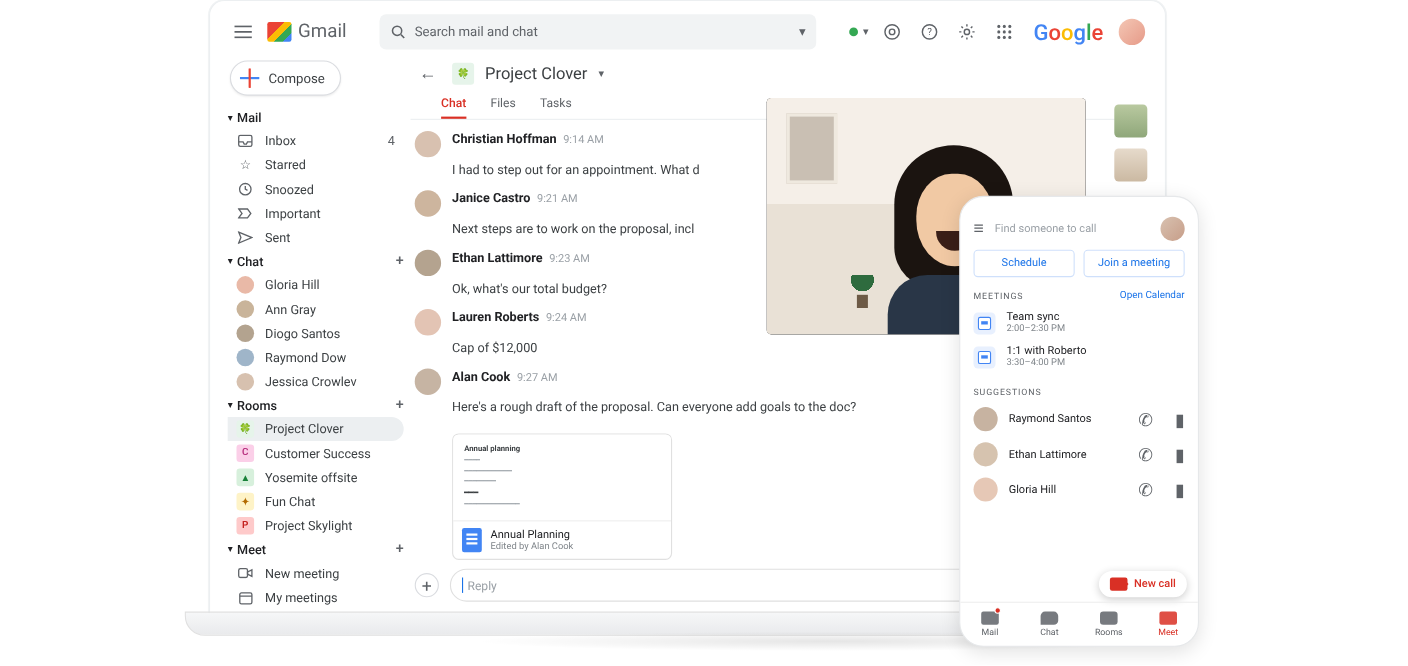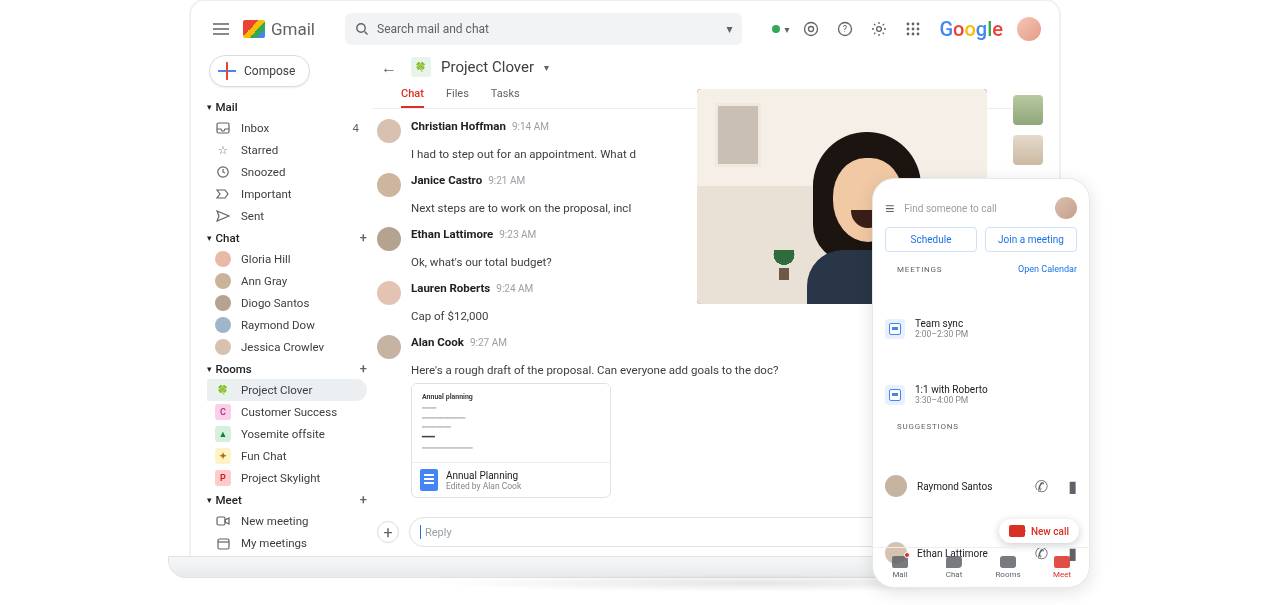--- a/index.html
+++ b/index.html
@@ -65,21 +65,21 @@
   .room-name{font-size:15px;color:#3c4043;}
   .tabs{display:flex;gap:22px;padding:4px 28px 0;border-bottom:1px solid #eceff1;font-size:11px;}
   .tab{padding:4px 0 6px;color:#5f6368;}
   .tab.active{color:#d93025;border-bottom:2px solid #d93025;font-weight:500;}
   .messages{flex:1;overflow:hidden;padding:10px 4px 0 4px;font-size:11.5px;}
   .msg{display:flex;gap:10px;margin-bottom:12px;}
   .msg .ava{width:24px;height:24px;border-radius:50%;flex:0 0 auto;}
   .msg .who{font-weight:700;color:#202124;}
   .msg .time{color:#9aa0a6;font-size:10px;margin-left:6px;font-weight:400;}
   .msg .text{color:#3c4043;margin-top:14px;}
-  .doc-card{margin:6px 0 0 0;width:200px;border:1px solid #e0e0e0;border-radius:6px;overflow:hidden;}
+  .doc-card{margin:17px 0 0 0;width:200px;border:1px solid #e0e0e0;border-radius:6px;overflow:hidden;}
   .doc-preview{height:78px;background:#fff;padding:8px 10px;font-size:6px;color:#9aa0a6;line-height:1.6;}
   .doc-preview b{color:#3c4043;font-size:7px;}
   .doc-foot{display:flex;align-items:center;gap:8px;padding:6px 8px;border-top:1px solid #eee;}
   .docs-icon{width:18px;height:22px;background:#4285f4;border-radius:2px;position:relative;}
   .docs-icon::after{content:"";position:absolute;left:4px;top:5px;right:4px;height:2px;background:#fff;box-shadow:0 4px 0 #fff,0 8px 0 #fff;}
   .doc-foot .t{font-size:10px;color:#202124;}
   .doc-foot .s{font-size:8.5px;color:#80868b;}
   .reply-row{display:flex;align-items:center;gap:10px;padding:6px 4px;}
   .reply-box{flex:1;height:30px;border:1px solid #e0e0e0;border-radius:16px;display:flex;align-items:center;padding:0 10px;font-size:11px;color:#9aa0a6;}
   .reply-box .cursor{border-left:1.5px solid #1a73e8;height:14px;margin-right:4px;}
@@ -103,24 +103,24 @@
 
   .shadow-under{position:absolute;left:430px;top:574px;width:650px;height:18px;background:radial-gradient(ellipse at center,rgba(0,0,0,.1),transparent 70%);}
 
   
   .phone{position:absolute;right:190px;top:178px;width:218px;height:410px;background:#fff;border:1px solid #e6e8ea;border-radius:22px;box-shadow:0 4px 18px rgba(0,0,0,.12);overflow:hidden;}
   .phone .p-top{display:flex;align-items:center;padding:18px 12px 8px;gap:10px;}
   .p-search{flex:1;font-size:10px;color:#9aa0a6;}
   .p-ava{width:22px;height:22px;border-radius:50%;background:linear-gradient(135deg,#d8c1b0,#c79e89);}
   .p-btns{display:flex;gap:8px;padding:0 12px;}
   .p-btn{flex:1;border:1px solid #cfe0fb;color:#1a73e8;font-size:10px;text-align:center;padding:6px 0;border-radius:4px;}
-  .p-sec-h{display:flex;justify-content:space-between;align-items:flex-end;padding:12px 12px 4px;margin-left:12px;}
+  .p-sec-h{display:flex;justify-content:space-between;align-items:flex-end;padding:12px 12px 4px;}
   .p-sec-h .l{font-size:8px;letter-spacing:.8px;color:#5f6368;}
   .p-sec-h .r{font-size:9px;color:#1a73e8;}
-  .p-row{display:flex;align-items:center;gap:10px;padding:5px 12px;margin-top:35px;}
+  .p-row{display:flex;align-items:center;gap:10px;padding:5px 12px;}
   .cal-ic{width:20px;height:20px;border-radius:4px;background:#e8f0fe;display:flex;align-items:center;justify-content:center;}
   .cal-ic .inner{width:12px;height:12px;background:#fff;border:1.5px solid #4285f4;border-radius:2px;position:relative;}
   .cal-ic .inner::after{content:"";position:absolute;left:2px;top:3px;width:6px;height:3px;background:#4285f4;}
   .p-row .t{font-size:10px;color:#202124;}
   .p-row .s{font-size:8.5px;color:#80868b;}
   .sug-ava{width:22px;height:22px;border-radius:50%;}
   .p-row .call{margin-left:auto;color:#5f6368;}
   .p-row .cam{color:#5f6368;}
   .fab{position:absolute;right:10px;bottom:44px;background:#fff;border-radius:20px;box-shadow:0 2px 8px rgba(0,0,0,.2);display:flex;align-items:center;gap:6px;padding:6px 10px;font-size:10px;color:#d93025;font-weight:500;}
   .fab .ic{width:16px;height:12px;background:#d93025;border-radius:2px;position:relative;}

